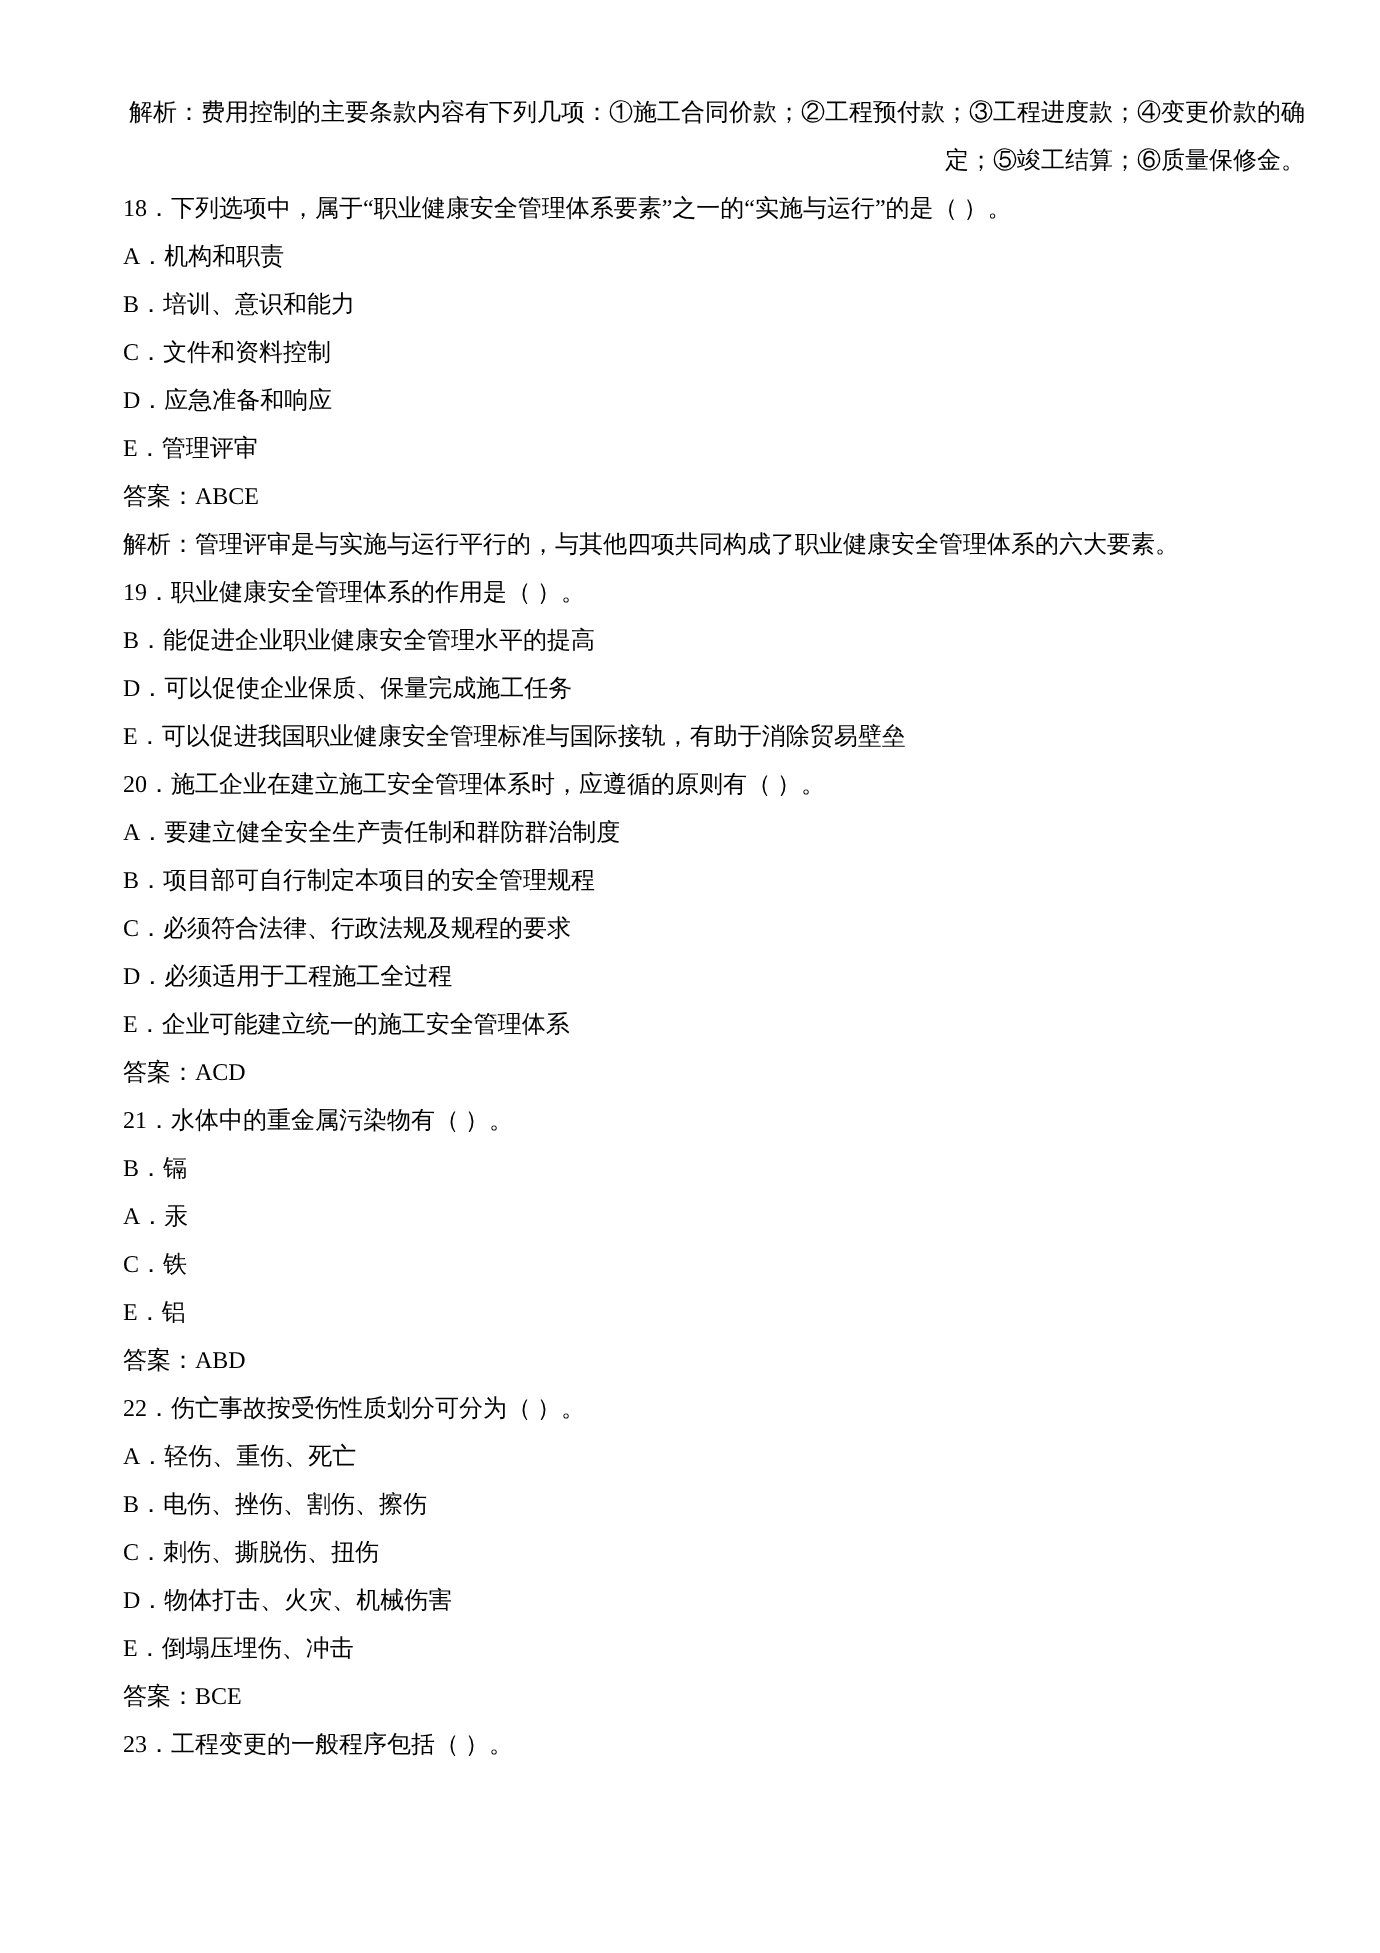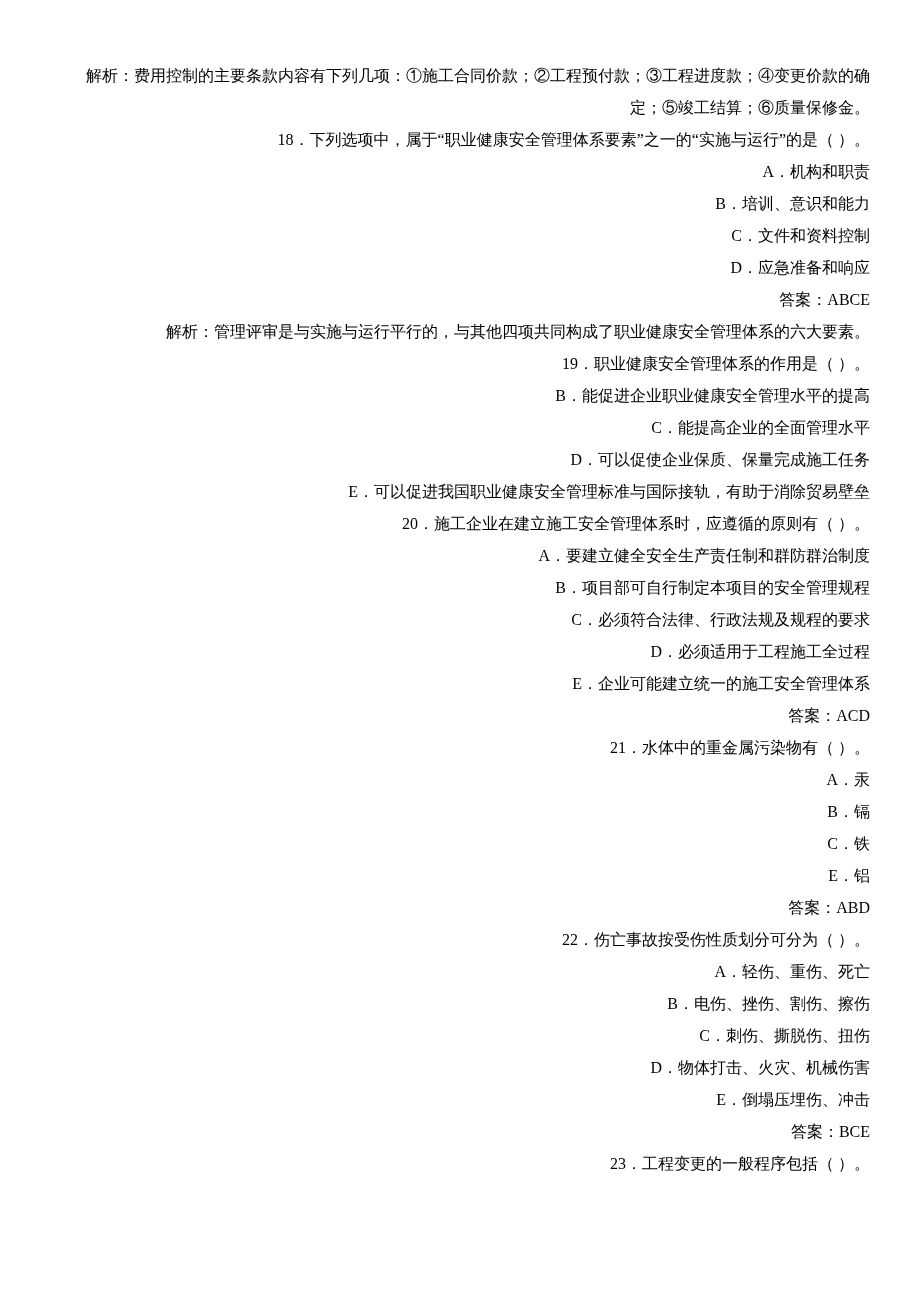--- a/index.html
+++ b/index.html
@@ -11,55 +11,54 @@
       background: #ffffff;
       font-family: "SimSun", "宋体", serif;
       font-size: 16px;
       line-height: 2.0;
       color: #000000;
       padding: 60px 50px 40px 50px;
       width: 920px;
     }
     .line {
       text-indent: 2em;
-      text-align: right;
     }
     .line-first {
       text-indent: 2em;
     }
     .underline {
     }
   </style>
 </head>
 <body>
 
 <div id="content">
     <div class="line-first" style="text-indent: 2em; text-align: right;">解析：费用控制的主要条款内容有下列几项：①施工合同价款；②工程预付款；③工程进度款；④变更价款的确定；⑤竣工结算；⑥质量保修金。</div>
     <div class="line">18．下列选项中，属于“职业健康安全管理体系要素”之一的“实施与运行”的是（  ）。</div>
     <div class="line">A．机构和职责</div>
     <div class="line">B．培训、意识和能力</div>
     <div class="line">C．文件和资料控制</div>
     <div class="line">D．应急准备和响应</div>
+    <div class="line">E．管理评审</div>
     <div class="line">答案：ABCE</div>
     <div class="line">解析：管理评审是与实施与运行平行的，与其他四项共同构成了职业健康安全管理体系的六大要素。</div>
     <div class="line">19．职业健康安全管理体系的作用是（  ）。</div>
     <div class="line">B．能促进企业职业健康安全管理水平的提高</div>
-    <div class="line">C．能提高企业的全面管理水平</div>
     <div class="line">D．可以促使企业保质、保量完成施工任务</div>
     <div class="line">E．可以促进我国职业健康安全管理<span class="underline">标准</span>与国际接轨，有助于消除贸易壁垒</div>
     <div class="line">20．施工企业在建立施工安全管理体系时，应遵循的原则有（  ）。</div>
     <div class="line">A．要建立健全安全生产责任制和群防群治制度</div>
     <div class="line">B．项目部可自行制定本项目的安全管理规程</div>
     <div class="line">C．必须符合法律、行政法规及规程的要求</div>
     <div class="line">D．必须适用于工程施工全过程</div>
     <div class="line">E．企业可能建立统一的施工安全管理体系</div>
     <div class="line">答案：ACD</div>
     <div class="line">21．水体中的重金属污染物有（  ）。</div>
+    <div class="line">B．镉</div>
     <div class="line">A．汞</div>
-    <div class="line">B．镉</div>
     <div class="line">C．铁</div>
     <div class="line">E．铝</div>
     <div class="line">答案：ABD</div>
     <div class="line">22．伤亡事故按受伤性质划分可分为（  ）。</div>
     <div class="line">A．轻伤、重伤、死亡</div>
     <div class="line">B．电伤、挫伤、割伤、擦伤</div>
     <div class="line">C．刺伤、撕脱伤、扭伤</div>
     <div class="line">D．物体打击、火灾、机械伤害</div>
     <div class="line">E．倒塌压埋伤、冲击</div>
     <div class="line">答案：BCE</div>

